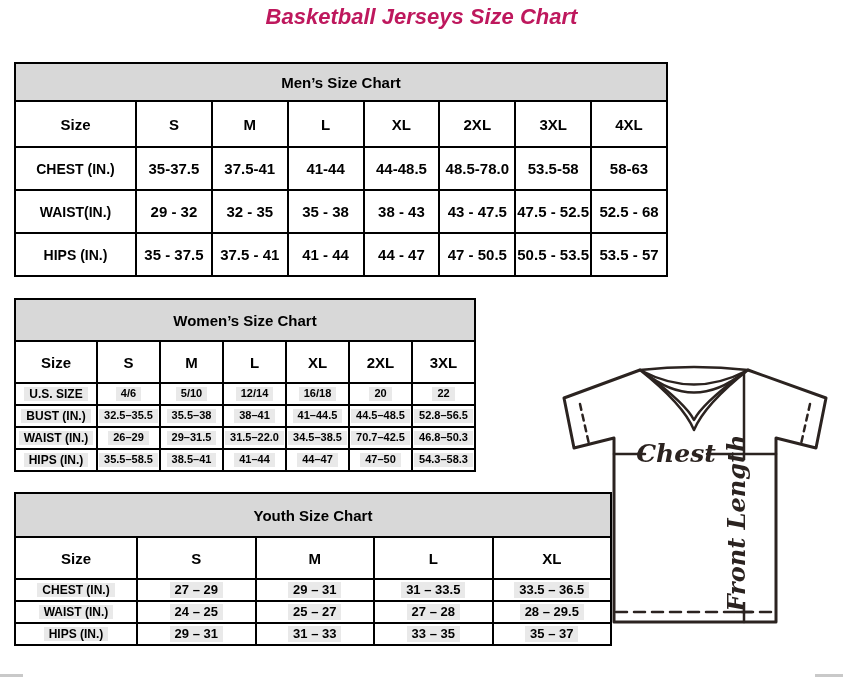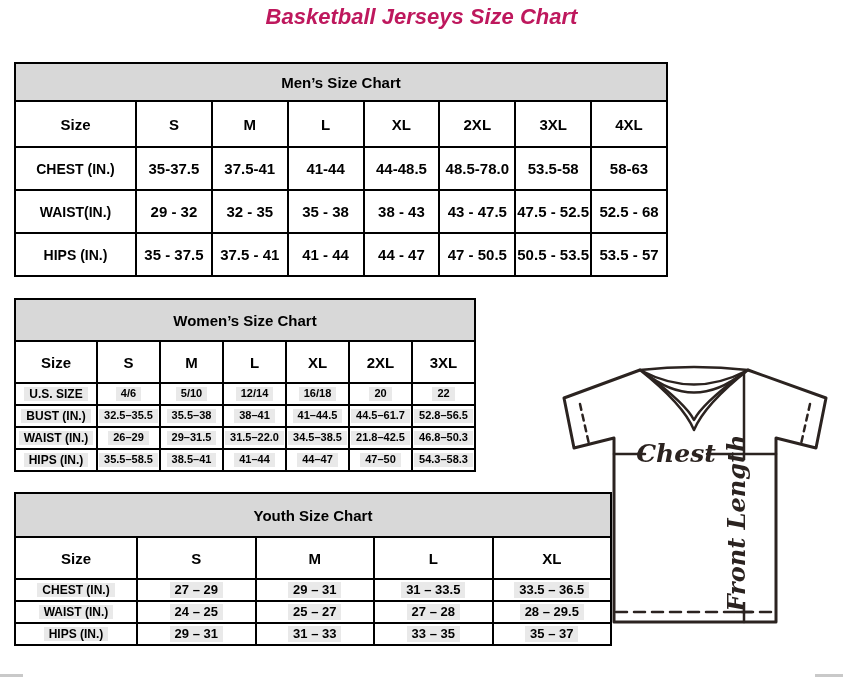--- a/index.html
+++ b/index.html
@@ -139,30 +139,30 @@
     <td><span class="hl">16/18</span></td>
     <td><span class="hl">20</span></td>
     <td><span class="hl">22</span></td>
   </tr>
   <tr class="data-row">
     <td class="rowlabel"><span class="hl">BUST (IN.)</span></td>
     <td><span class="hl">32.5–35.5</span></td>
     <td><span class="hl">35.5–38</span></td>
     <td><span class="hl">38–41</span></td>
     <td><span class="hl">41–44.5</span></td>
-    <td><span class="hl">44.5–61.7</span></td>
+    <td><span class="hl">44.5–48.5</span></td>
     <td><span class="hl">52.8–56.5</span></td>
   </tr>
   <tr class="data-row">
     <td class="rowlabel"><span class="hl">WAIST (IN.)</span></td>
     <td><span class="hl">26–29</span></td>
     <td><span class="hl">29–31.5</span></td>
     <td><span class="hl">31.5–22.0</span></td>
     <td><span class="hl">34.5–38.5</span></td>
-    <td><span class="hl">21.8–42.5</span></td>
+    <td><span class="hl">70.7–42.5</span></td>
     <td><span class="hl">46.8–50.3</span></td>
   </tr>
   <tr class="data-row">
     <td class="rowlabel"><span class="hl">HIPS (IN.)</span></td>
     <td><span class="hl">35.5–58.5</span></td>
     <td><span class="hl">38.5–41</span></td>
     <td><span class="hl">41–44</span></td>
     <td><span class="hl">44–47</span></td>
     <td><span class="hl">47–50</span></td>
     <td><span class="hl">54.3–58.3</span></td>

